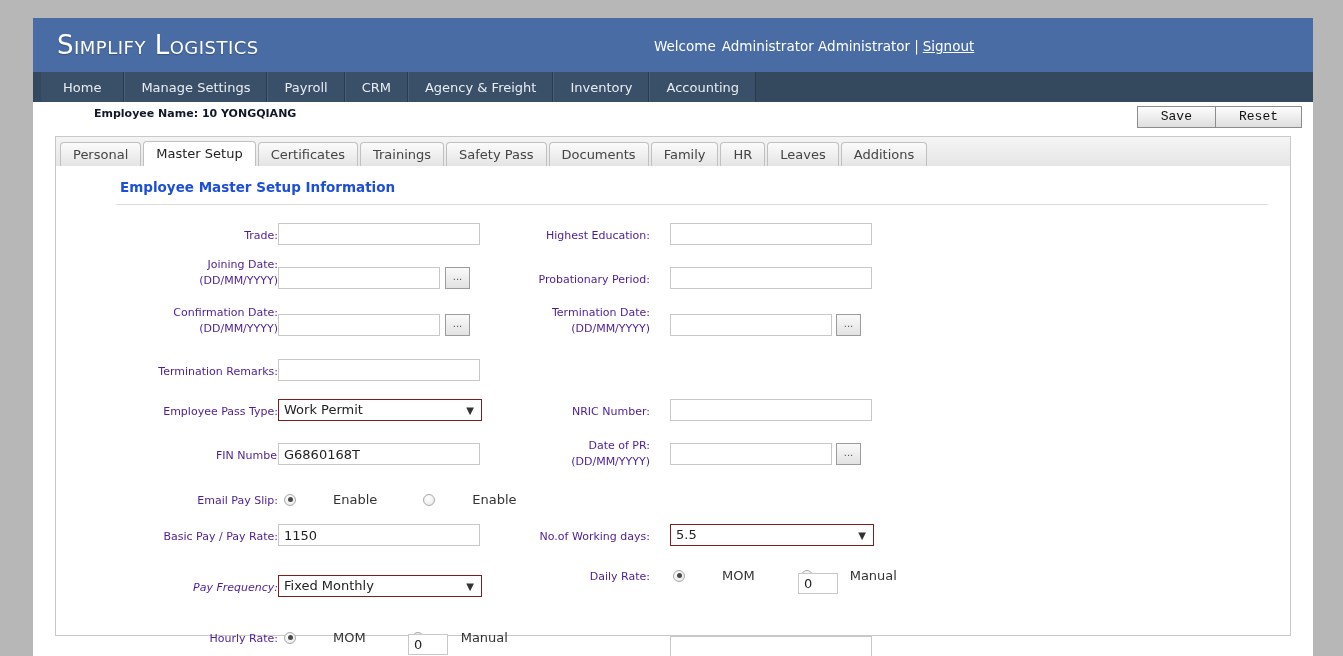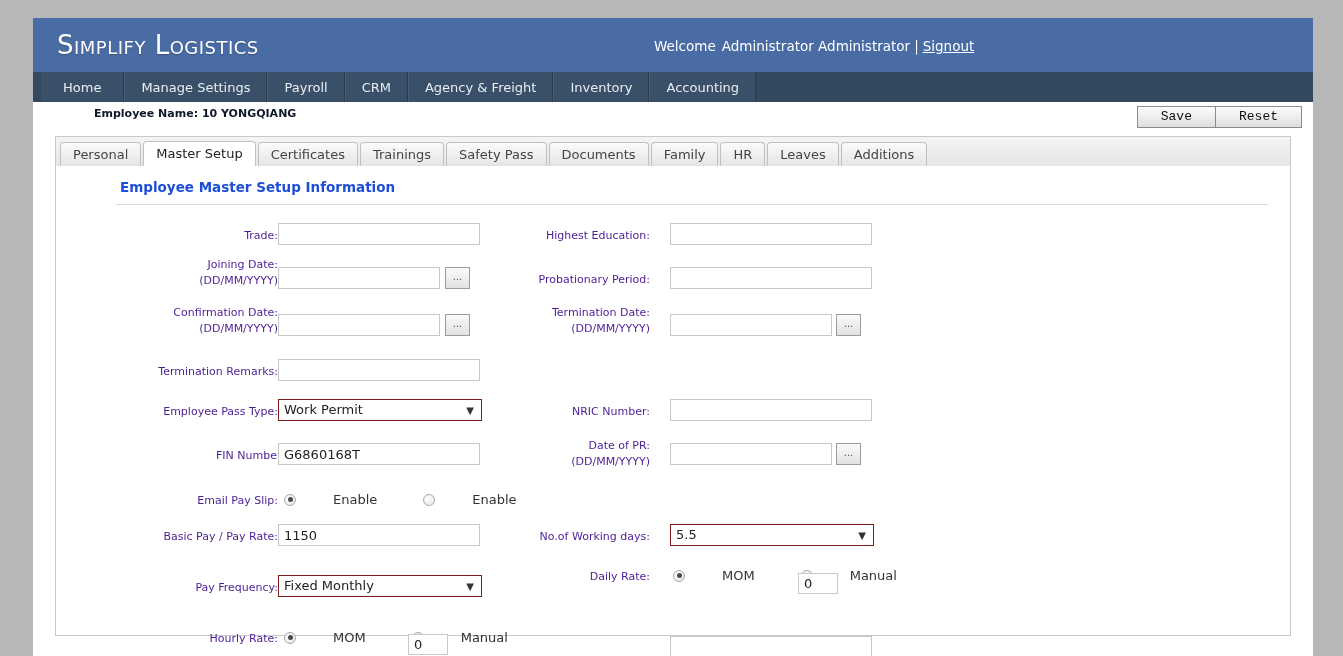--- a/index.html
+++ b/index.html
@@ -368,21 +368,21 @@
 
     <div class="flabel" style="left:60px; top:363px; width:162px;">Basic Pay / Pay Rate:</div>
     <input class="finput" style="left: 222px; top: 358px; width: 202px;" value="1150">
 
     <div class="flabel" style="left:420px; top:363px; width:174px;">No.of Working days:</div>
     <div class="fselect" style="left:614px; top:358px; width:204px;">
       <span>5.5</span>
       <span class="arrow">▼</span>
     </div>
 
-    <div class="flabel" style="left:60px; top:414px; width:162px;">Pay Frequency:</div>
+    <div class="flabel" style="left:60px; top:414px; width:162px;font-style:italic;">Pay Frequency:</div>
     <div class="fselect" style="left:222px; top:409px; width:204px;">
       <span>Fixed Monthly</span>
       <span class="arrow">▼</span>
     </div>
 
     <div class="flabel" style="left:420px; top:403px; width:174px;">Daily Rate:</div>
     <div class="radiogrp" style="left:617px; top:402px;">
       <span class="radio checked"></span>
       <span class="rlabel">MOM</span>
       <span class="radio"></span>

